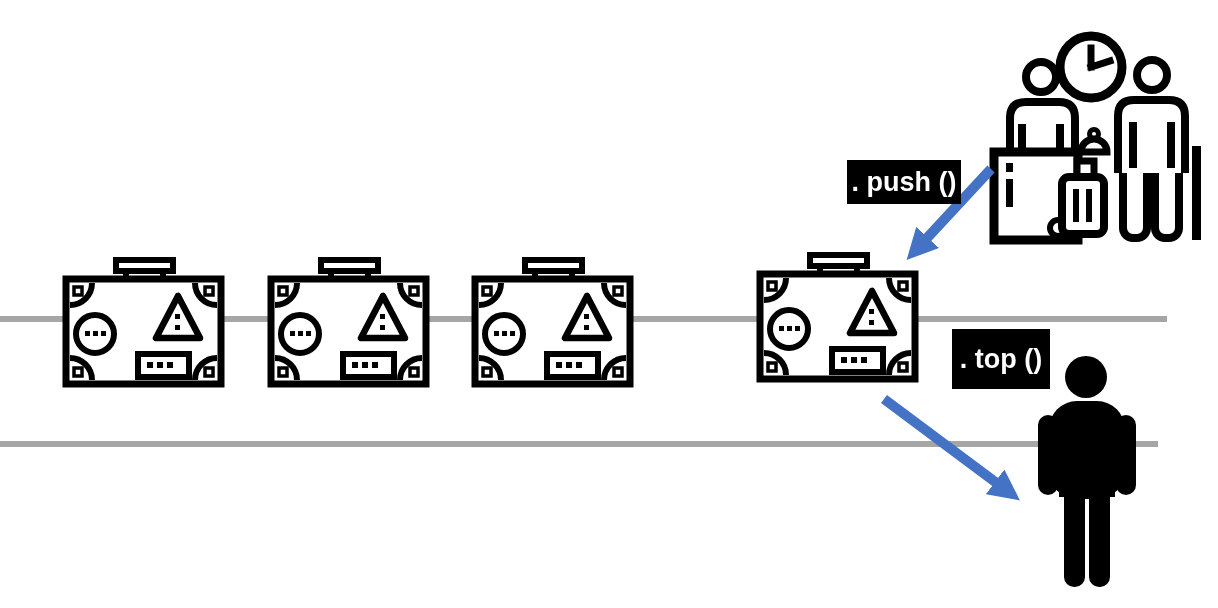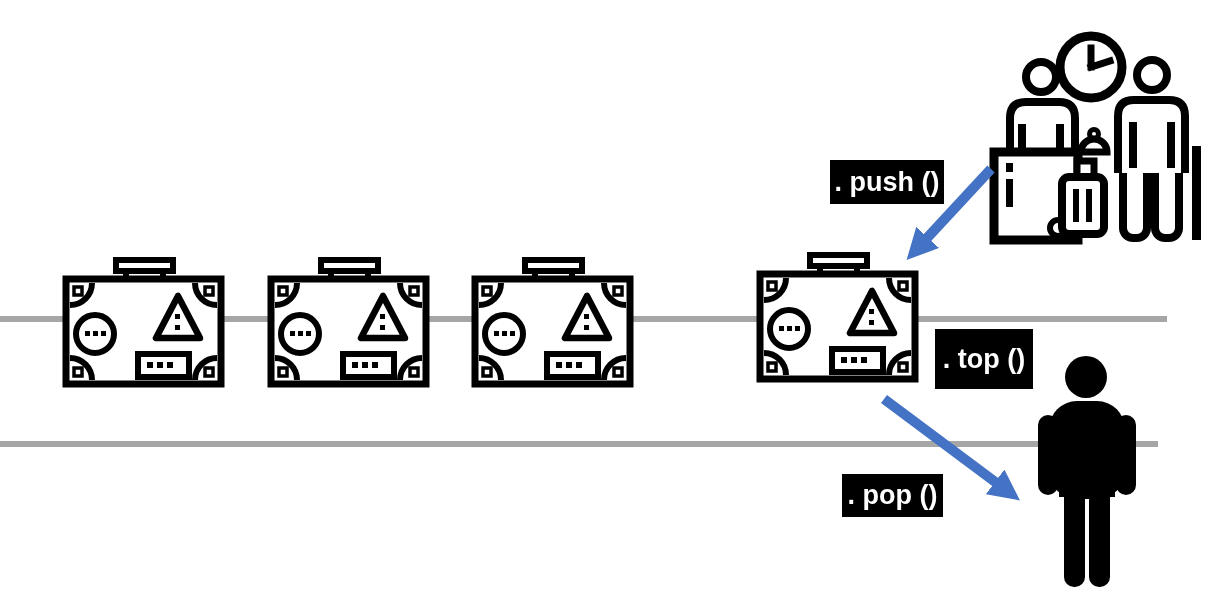--- a/index.html
+++ b/index.html
@@ -20,20 +20,21 @@
   .arrow-layer{
     position:absolute;left:0;top:0;width:1218px;height:608px;
     z-index:3;pointer-events:none;
   }
   .op-label{
     position:absolute;z-index:4;
     background:#000000;color:#ffffff;
     font-weight:bold;font-size:27px;
     display:flex;align-items:center;justify-content:center;
     white-space:pre;
+    margin-left:17px;
   }
   .lbl-push{left:830px;top:160px;width:114px;height:44px;}
   .lbl-top {left:935px;top:329px;width:98px;height:60px;}
   .lbl-pop {left:842px;top:474px;width:101px;height:43px;}
 </style>
 </head>
 <body>
 
 <div class="canvas">
 
@@ -135,15 +136,14 @@
       <marker id="ah" viewBox="0 0 10 10" refX="6" refY="5" markerWidth="3.1" markerHeight="3.1" orient="auto-start-reverse">
         <path d="M0 0 L10 5 L0 10 z" fill="#4472C4"></path>
       </marker>
     </defs>
     <line x1="991" y1="169" x2="915" y2="251" stroke="#4472C4" stroke-width="10" marker-end="url(#ah)"></line>
     <line x1="884" y1="399" x2="1010" y2="493" stroke="#4472C4" stroke-width="10" marker-end="url(#ah)"></line>
   </svg>
 
   <div class="op-label lbl-push">. push ()</div>
   <div class="op-label lbl-top">. top ()</div>
-  <div class="op-label lbl-pop">. pop ()</div>
 
 </div>
 
 </body></html>

